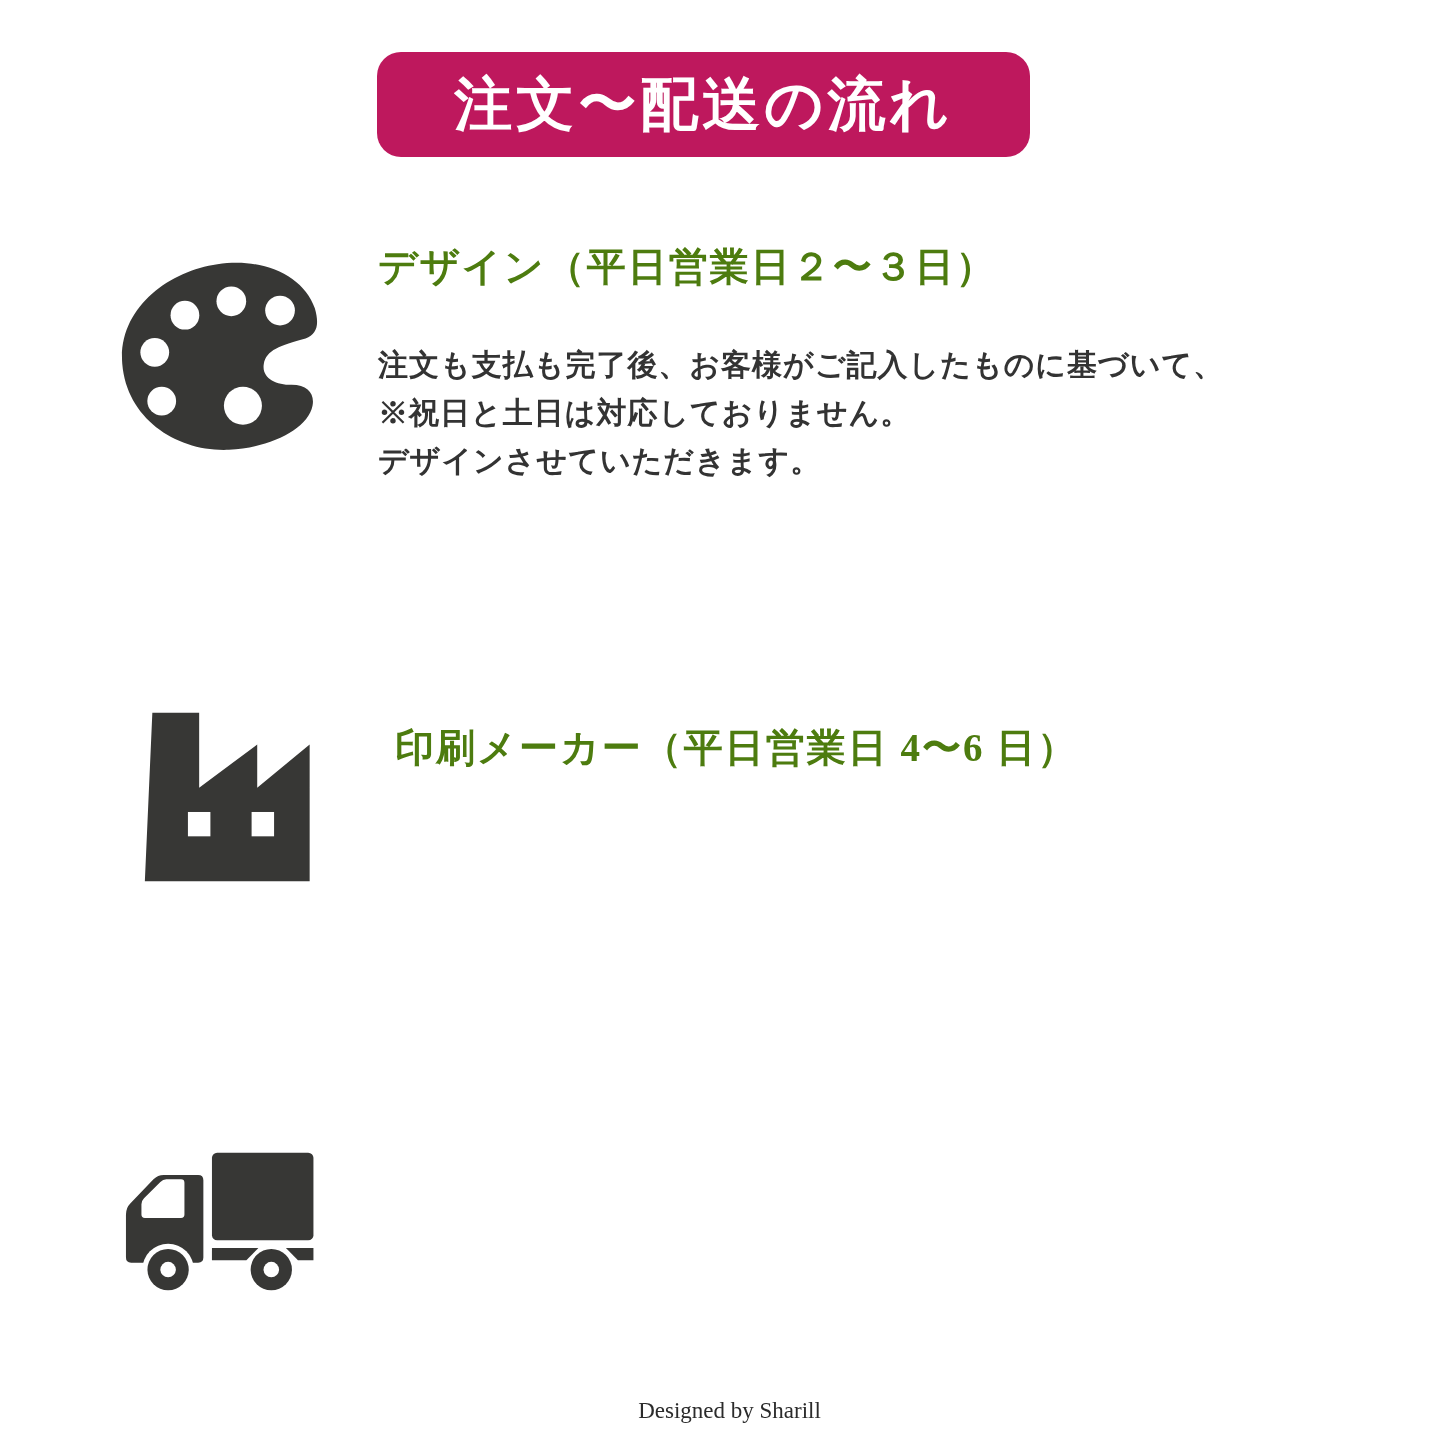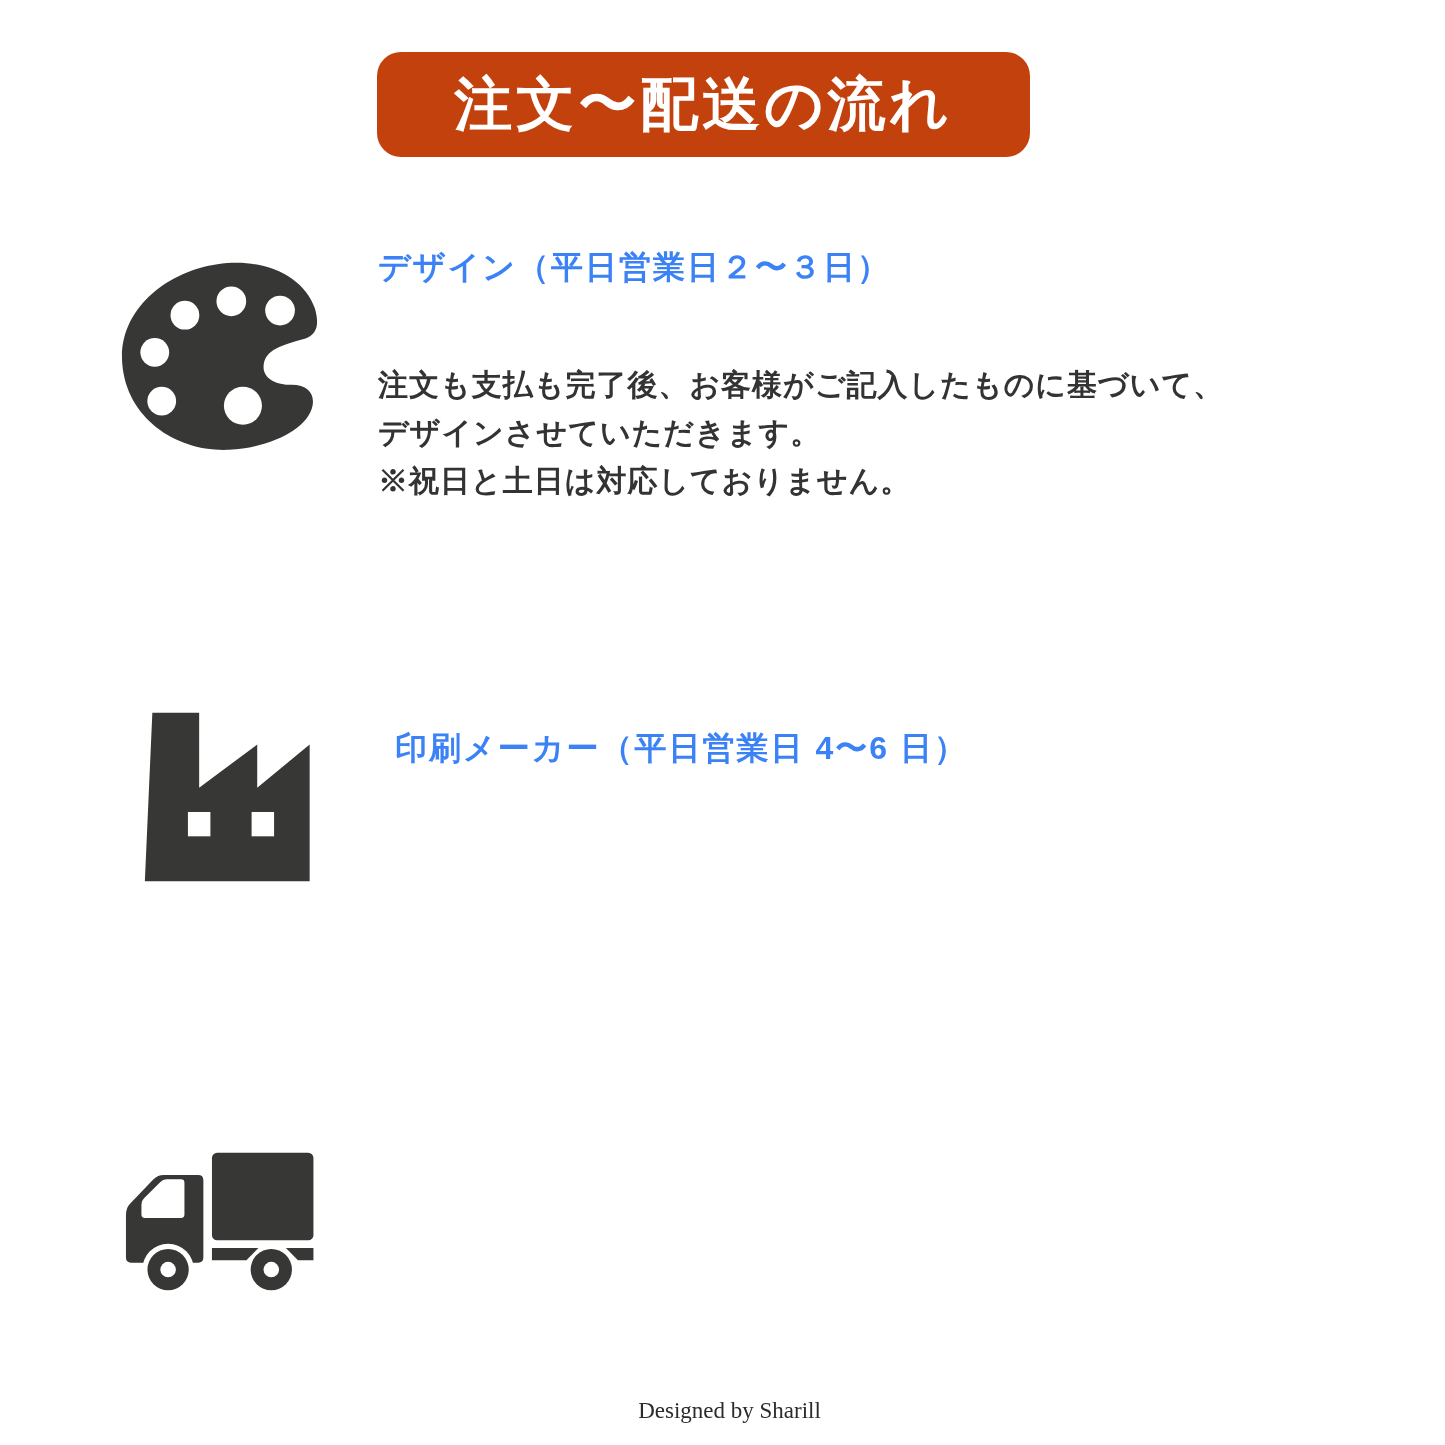--- a/index.html
+++ b/index.html
@@ -8,43 +8,44 @@
     position:relative;
     width:1445px; height:1445px;
     background:#ffffff;
     font-family:"Liberation Sans", sans-serif;
     overflow:hidden;
   }
   .title-box {
     position:absolute;
     left:377px; top:52px;
     width:653px; height:105px;
-    background:#c2410c;
+    background:#be185d;
     border-radius:24px;
     display:flex; align-items:center; justify-content:center;
   }
   .title-text {
     color:#ffffff;
     font-size:58px;
     font-weight:900;
     letter-spacing:4px;
     white-space:nowrap;
   }
   .step-icon { position:absolute; }
   .step-text { position:absolute; }
   .step-heading {
-    font-size:32px;
+    font-size:39px;
     font-weight:800;
-    color:#3b82f6;
+    color:#4d7c0f;
     letter-spacing:2px;
     line-height:60px;
     white-space:nowrap;
+    font-family:Liberation Serif, serif;
   }
   .step-body {
-    margin-top:64px;
+    margin-top:44px;
     font-size:30px;
     font-weight:700;
     color:#333333;
     line-height:48px;
     letter-spacing:1px;
     white-space:nowrap;
   }
   .icon-1 { left:113px; top:252px; width:232px; height:210px; }
   .text-1 { left:378px; top:237px; }
   .icon-2 { left:128px; top:700px; width:206px; height:194px; }
@@ -80,22 +81,22 @@
       <circle cx="72" cy="25" r="6.4" fill="#ffffff"></circle>
       <circle cx="18" cy="43" r="6.2" fill="#ffffff"></circle>
       <circle cx="21" cy="64" r="6.2" fill="#ffffff"></circle>
       <circle cx="56" cy="66" r="8.2" fill="#ffffff"></circle>
     </svg>
   </div>
   <div class="step-text text-1">
     <div class="step-heading">デザイン（平日営業日２〜３日）</div>
     <div class="step-body">
       <div>注文も支払も完了後、お客様がご記入したものに基づいて、</div>
+      <div>※祝日と土日は対応しておりません。</div>
       <div>デザインさせていただきます。</div>
-      <div>※祝日と土日は対応しておりません。</div>
     </div>
   </div>
 
   <div class="step-icon icon-2">
     <svg viewBox="0 0 110 100" xmlns="http://www.w3.org/2000/svg" aria-hidden="true">
       <path fill="#373735" d="M9,95 L13,5 L38,5 L38,45 L69,22 L69,45 L97,22 L97,95 Z"></path>
       <rect x="32" y="58" width="12" height="13" fill="#ffffff"></rect>
       <rect x="66" y="58" width="12" height="13" fill="#ffffff"></rect>
     </svg>
   </div>

